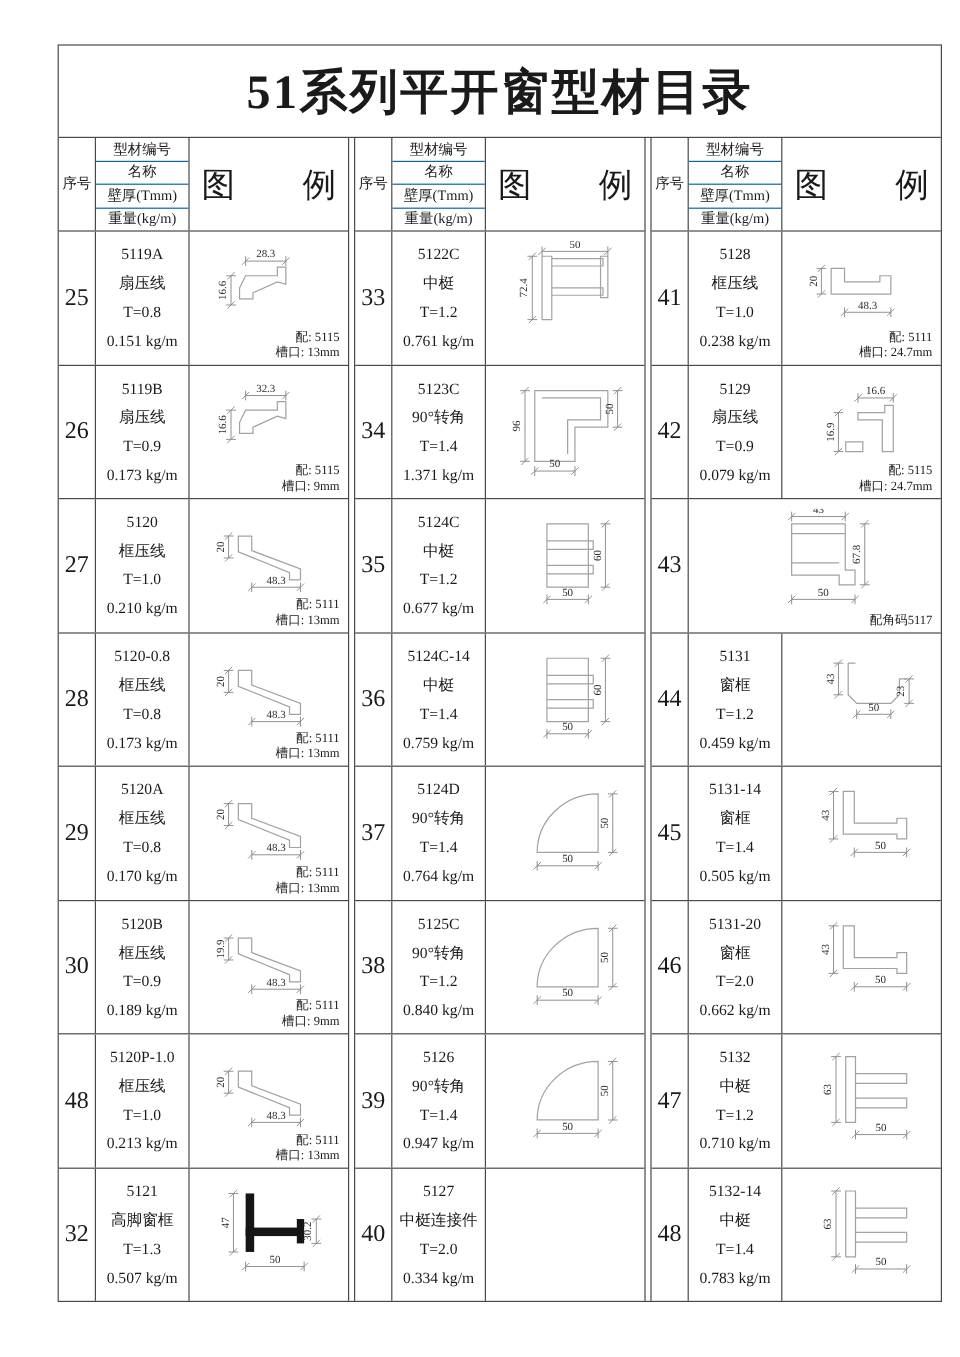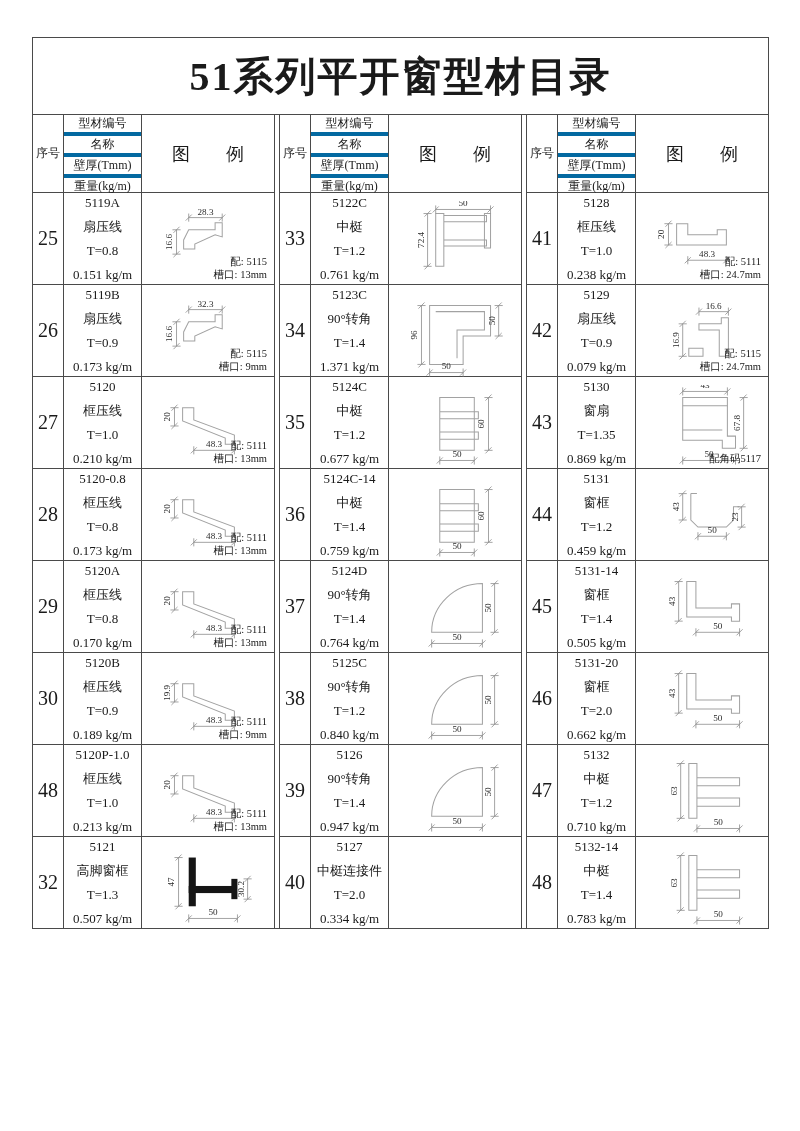--- a/index.html
+++ b/index.html
@@ -1,33 +1,33 @@
 <!DOCTYPE html>
 <html><head>
 <meta charset="utf-8">
 <style>
   html,body{margin:0;padding:0;background:#fff;}
   .page{position:relative;width:800px;height:1131px;background:#ffffff;overflow:hidden;
         font-family:"Liberation Serif","DejaVu Serif",serif;color:#1a1a1a;}
-  .sheet{position:absolute;left:32px;top:37px;width:737px;height:892px;
+  .sheet{position:absolute;left:48px;top:37px;width:737px;height:1048px;
          border:1px solid #4a4a4a;box-sizing:border-box;display:flex;flex-direction:column;}
   .title-row{height:76px;border-bottom:1px solid #4a4a4a;display:flex;align-items:center;
              justify-content:center;font-size:40px;font-weight:bold;letter-spacing:2px;}
   .groups{flex:1;display:flex;min-height:0;}
   .group{flex:1;display:flex;flex-direction:column;min-width:0;}
   .group + .group{border-left:1px solid #4a4a4a;margin-left:4px;}
   .group:not(:last-child){border-right:1px solid #4a4a4a;}
   .ghead{height:77px;border-bottom:1px solid #4a4a4a;display:flex;flex:none;}
   .serial-h{width:30px;flex:none;border-right:1px solid #4a4a4a;display:flex;align-items:center;
             justify-content:center;font-size:12px;text-align:center;}
   .fields{width:77px;flex:none;border-right:1px solid #4a4a4a;display:flex;flex-direction:column;}
   .field{flex:1;display:flex;align-items:center;justify-content:center;font-size:12px;
-         border-bottom:4px solid #0369a1;white-space:nowrap;}
+         border-bottom:1px solid #0369a1;white-space:nowrap;}
   .field:last-child{border-bottom:none;}
-  .legend-h{flex:1;display:flex;align-items:center;justify-content:center;font-size:18px;
+  .legend-h{flex:1;display:flex;align-items:center;justify-content:center;font-size:28px;
             white-space:pre;}
   .rows{flex:1;display:flex;flex-direction:column;min-height:0;}
   .grow{flex:1;display:flex;border-bottom:1px solid #4a4a4a;min-height:0;}
   .grow:last-child{border-bottom:none;}
   .cell-no{width:30px;flex:none;border-right:1px solid #4a4a4a;display:flex;align-items:center;
            justify-content:center;font-size:20px;}
   .cell-info{width:77px;flex:none;border-right:1px solid #4a4a4a;display:flex;flex-direction:column;
              justify-content:center;text-align:center;font-size:13px;line-height:24px;}
   .cell-fig{flex:1;position:relative;min-width:0;}
   .cell-fig svg{display:block;margin:8px auto 0 auto;}
@@ -585,26 +585,20 @@
                   <text class="dt" x="42" y="46" text-anchor="middle" transform="rotate(-90 42 46)">16.9</text>
                 </svg>
                 <div class="fig-notes">
                   <div>配: 5115</div>
                   <div>槽口: 24.7mm</div>
                 </div>
               </div>
             </div>
             <div class="grow">
               <div class="cell-no">43</div>
-              <div class="cell-info">
-                <div>5130</div>
-                <div>窗扇</div>
-                <div>T=1.35</div>
-                <div>0.869 kg/m</div>
-              </div>
               <div class="cell-fig">
                 <svg viewBox="0 0 130 84" width="132" height="86">
                   <path class="pf" d="M46,12 h44 v38 h8 v12 h-13 v-8 h-39 z"></path>
                   <path class="pf" d="M46,20 h44 M46,44 h39"></path>
                   <line class="dl" x1="46" y1="6" x2="90" y2="6"></line>
                   <line class="dl" x1="46" y1="2" x2="46" y2="10"></line>
                   <line class="dl" x1="90" y1="2" x2="90" y2="10"></line>
                   <line class="dl" x1="43" y1="9" x2="49" y2="3"></line>
                   <line class="dl" x1="87" y1="9" x2="93" y2="3"></line>
                   <text class="dt" x="68" y="3" text-anchor="middle">43</text>

